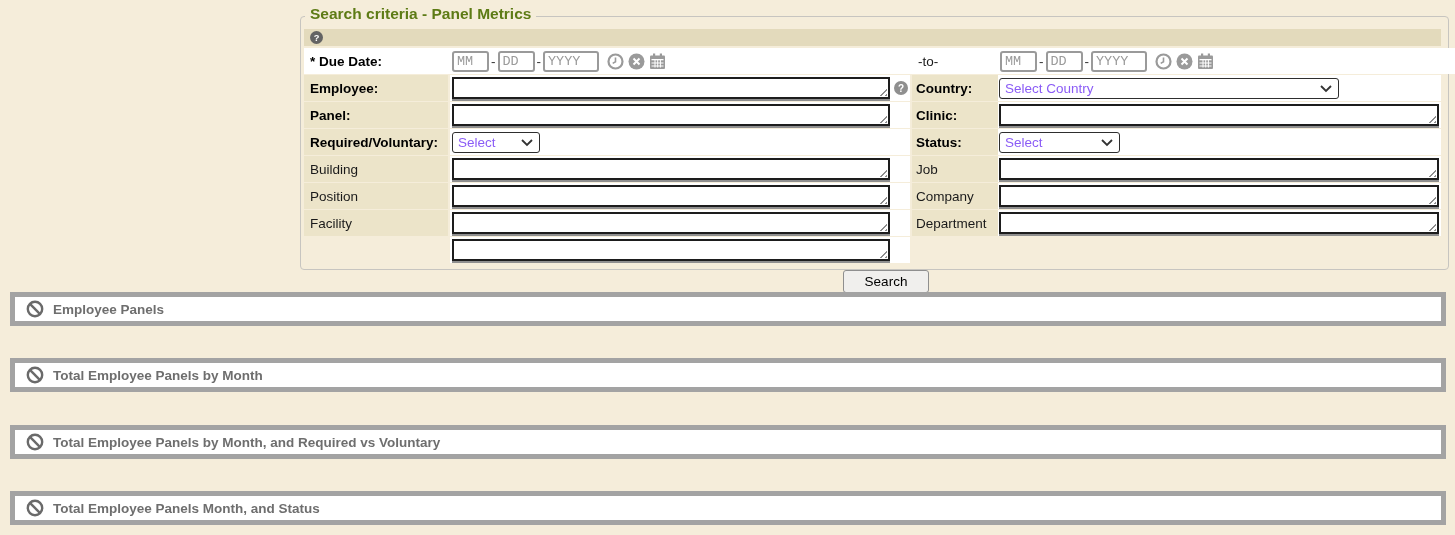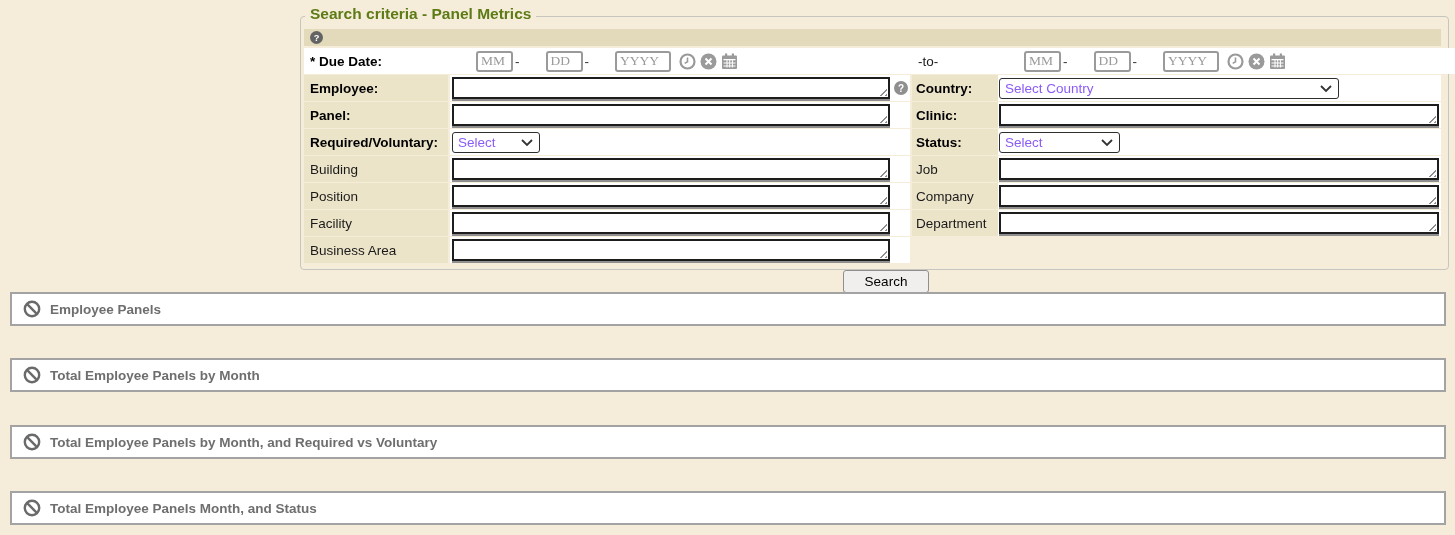--- a/index.html
+++ b/index.html
@@ -30,21 +30,21 @@
   .textfield{position:relative;height:22px;background:#fff;border:2px solid #1d1d1d;
     box-shadow:0 2px 0 #8f8f8f;box-sizing:border-box;}
   .tw-l{width:438px;margin-left:2px;}
   .tw-r{width:440px;margin-left:1px;}
   .grip{position:absolute;right:1px;bottom:1px;width:9px;height:9px;
     background:repeating-linear-gradient(-45deg,#8f8f8f 0 1.5px,transparent 1.5px 4px);
     clip-path:polygon(100% 0,100% 100%,0 100%);}
   
   .dategroup{display:flex;align-items:center;margin-left:2px;}
   .dateinput{height:21px;box-sizing:border-box;border:2px solid #9a9a9a;border-radius:3px;
-    padding:0 3px;font-size:13.5px;color:#9a9a9a;background:#fff;font-family:Liberation Serif, serif;outline:none;margin-left:24px;}
+    padding:0 3px;font-size:13.5px;color:#9a9a9a;background:#fff;font-family:Liberation Mono, monospace;outline:none;}
   .dateinput::placeholder{color:#9a9a9a;opacity:1;}
   .din-sm{width:37px;}
   .din-lg{width:56px;}
   .dash{margin:0 2px;color:#333;}
   .dicons{display:flex;align-items:center;margin-left:8px;gap:4px;}
   .iconbtn{display:flex;align-items:center;}
   
   .fakeselect{position:relative;height:21px;box-sizing:border-box;background:#fff;
     border:1.5px solid #2e2e2e;border-radius:3px;display:flex;align-items:center;
     padding:0 22px 0 5px;color:#8b5cf6;}
@@ -55,21 +55,21 @@
   
   .qicon{display:inline-flex;}
   .q-right{position:absolute;right:2px;}
   
   .search-btn{position:absolute;left:843px;top:270px;width:86px;height:23px;
     background:#f0efed;border:1px solid #8f8f8f;border-radius:3px;
     display:flex;align-items:center;justify-content:center;font-size:13.5px;color:#000;
     font-family:inherit;cursor:pointer;}
   
   .section{position:absolute;left:10px;width:1436px;height:34px;background:#fff;
-    border:2px solid #a3a3a3;box-sizing:border-box;display:flex;align-items:center;
+    border:5px solid #a3a3a3;box-sizing:border-box;display:flex;align-items:center;
     padding-left:11px;cursor:pointer;}
   .section .stitle{margin-left:9px;font-weight:bold;font-size:13.5px;color:#6e6e6e;}
 </style>
 </head>
 <body>
 
 <div class="fieldset"></div>
 <div class="legend">Search criteria - Panel Metrics</div>
 
 <div class="helpbar">
@@ -255,21 +255,20 @@
   </div>
   <div class="cell label2 plain">Department</div>
   <div class="cell field2">
     <div class="textfield tw-r">
         <span class="grip"></span>
       </div>
   </div>
 </div>
 
 <div class="row" style="top:237px">
-  <div class="cell label1 plain">Business Area</div>
   <div class="cell field1">
     <div class="textfield tw-l">
         <span class="grip"></span>
       </div>
   </div>
 </div>
 
 <button class="search-btn">Search</button>
 
 <div class="section" style="top:292px">

